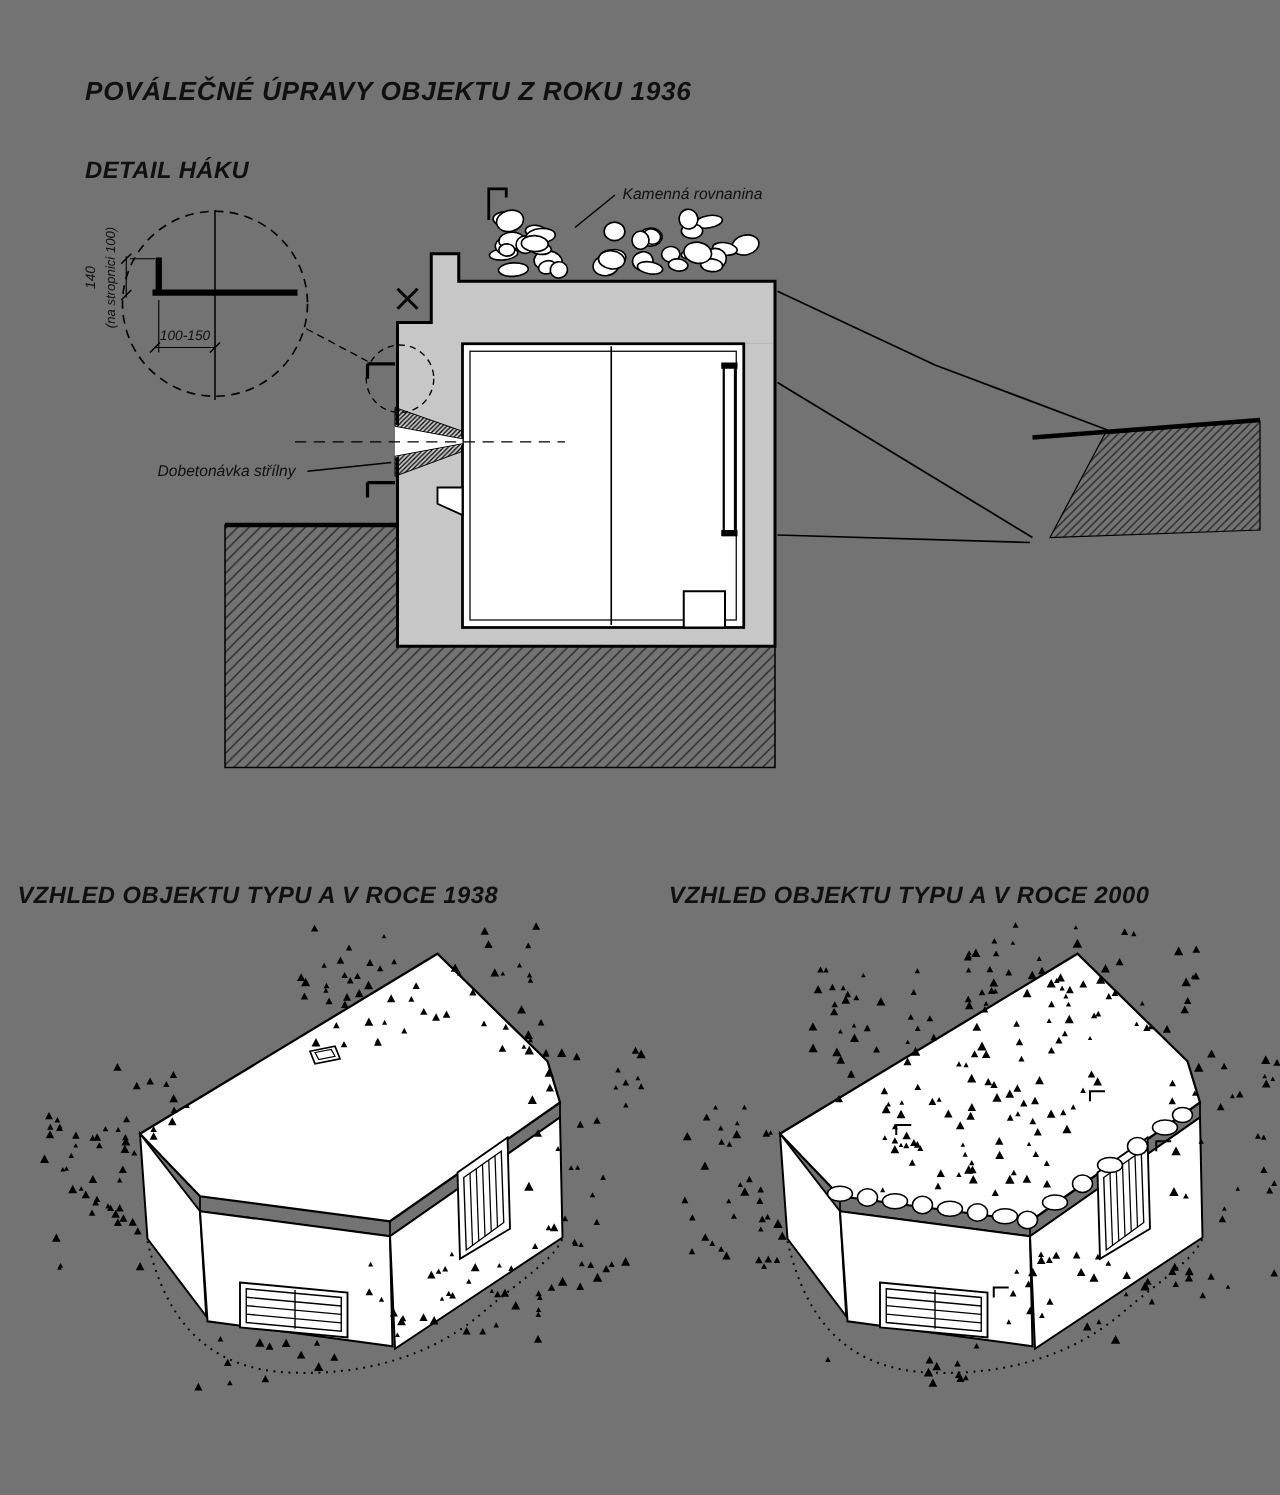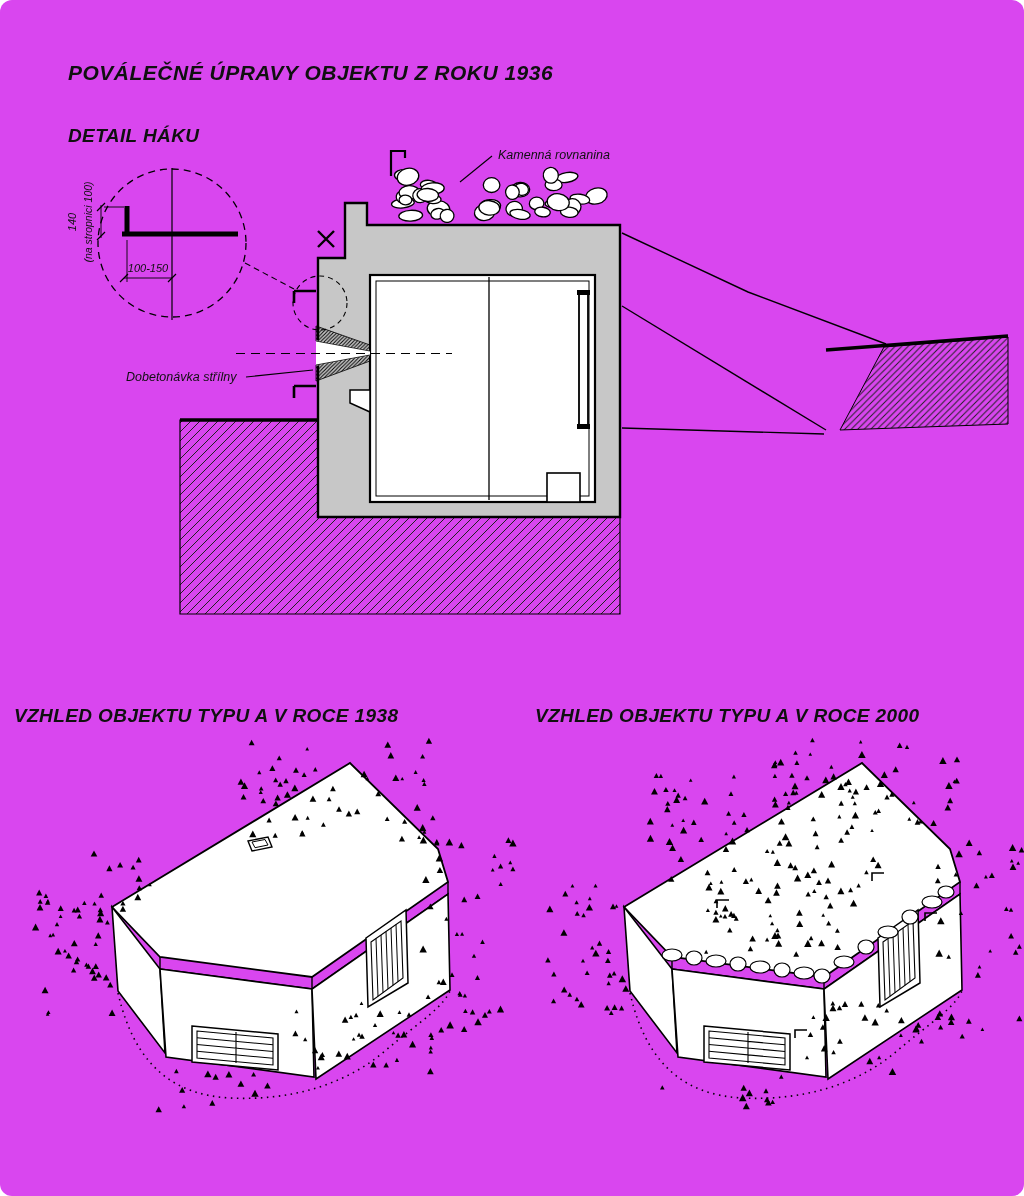--- a/index.html
+++ b/index.html
@@ -1,16 +1,16 @@
 <!DOCTYPE html>
 <html><head>
 <meta charset="utf-8">
 <style>
   html,body{margin:0;padding:0;background:#ffffff;}
-  .canvas{width:1024px;height:1196px;position:relative;background:#d946ef;overflow:hidden;border-radius:12px;}
+  .canvas{width:1024px;height:1196px;position:relative;background:#737373;overflow:hidden;}
   svg text{font-family:"Liberation Sans",sans-serif;font-style:italic;fill:#101010;}
   .h1{font-size:21px;font-weight:bold;letter-spacing:0.5px;}
   .h2{font-size:19px;font-weight:bold;letter-spacing:0.4px;}
   .lbl{font-size:12.5px;}
   .dim{font-size:11px;}
   .dim2{font-size:10.5px;}
 </style>
 </head>
 <body>
 

